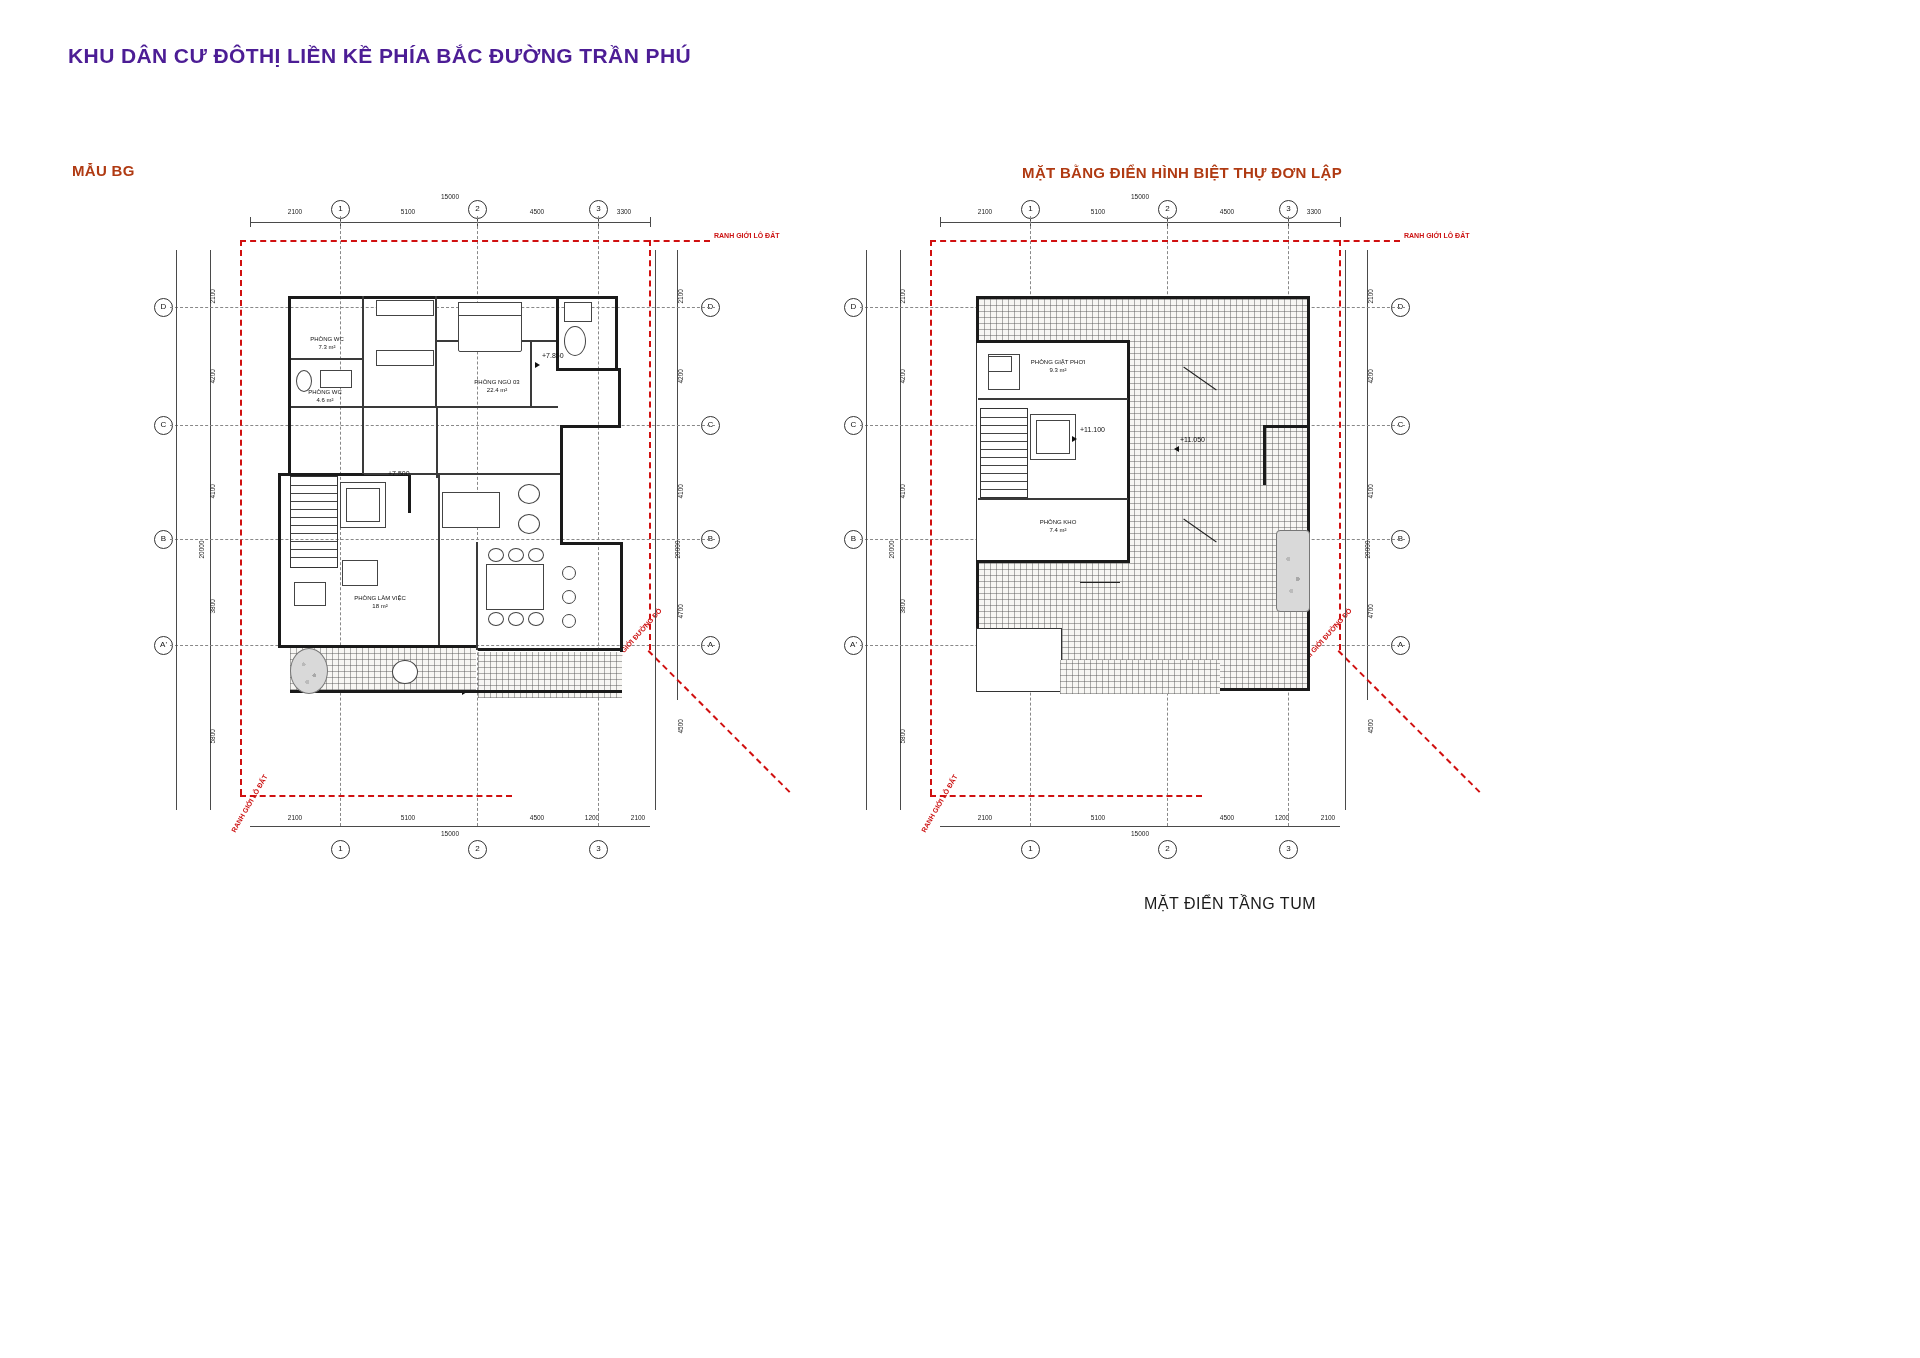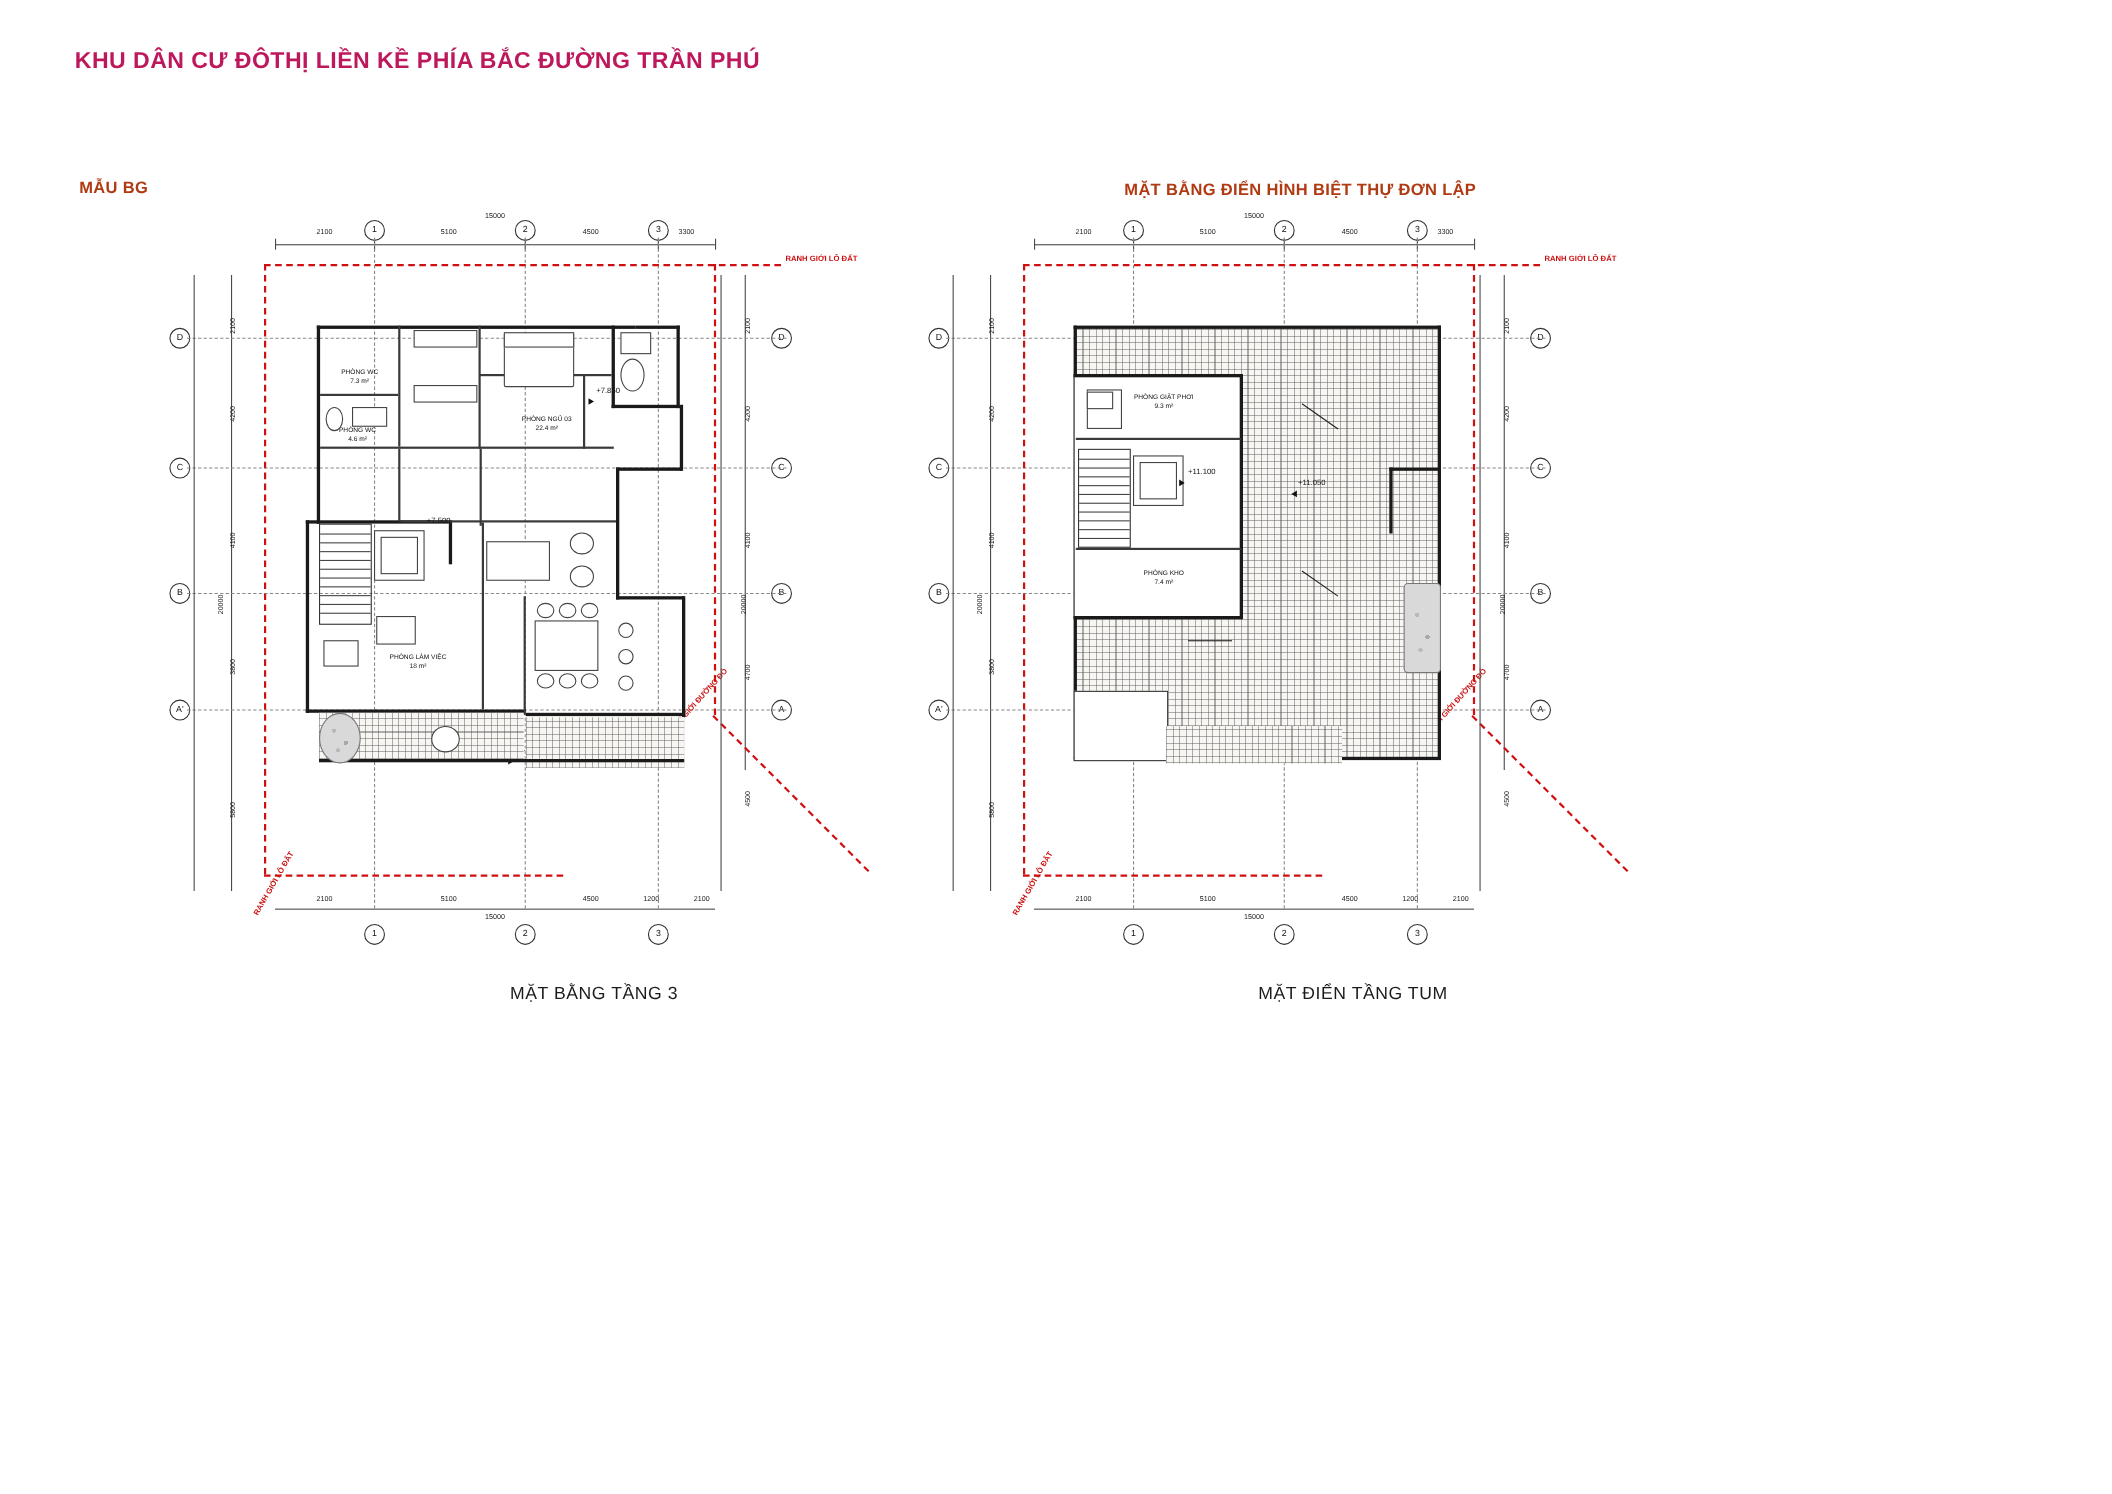--- a/index.html
+++ b/index.html
@@ -1,21 +1,21 @@
 <!DOCTYPE html>
 <html><head>
 <meta charset="utf-8">
 <style>
   html,body{margin:0;padding:0;background:#ffffff;}
   body{width:1920px;height:1358px;position:relative;font-family:"Liberation Sans",sans-serif;overflow:hidden;}
   .page{position:absolute;inset:0;}
 
   .title-main{
     position:absolute;left:68px;top:44px;
-    font-size:21px;font-weight:bold;color:#be185d;letter-spacing:.4px;
+    font-size:21px;font-weight:bold;color:#4c1d95;letter-spacing:.4px;
   }
   .label-sample{
     position:absolute;left:72px;top:162px;
     font-size:15px;font-weight:bold;color:#b03a12;letter-spacing:.3px;
   }
   .label-typeplan{
     position:absolute;right:578px;top:164px;
     font-size:15px;font-weight:bold;color:#b03a12;letter-spacing:.3px;white-space:nowrap;
   }
 
@@ -264,21 +264,20 @@
     <div class="furn-r" style="left:372px;top:336px;width:12px;height:12px;"></div>
     <div class="furn-r" style="left:372px;top:360px;width:12px;height:12px;"></div>
     <div class="furn-r" style="left:372px;top:384px;width:12px;height:12px;"></div>
 
     <div class="tile" style="left:100px;top:418px;width:186px;height:42px;"></div>
     <div class="tile" style="left:288px;top:422px;width:144px;height:46px;"></div>
     <div class="wall" style="left:100px;top:460px;width:332px;height:3px;"></div>
     <div class="plant" style="left:100px;top:418px;width:36px;height:44px;"></div>
     <div class="furn-r" style="left:202px;top:430px;width:24px;height:22px;"></div>
 
-    <div class="caption" style="top:665px;">MẶT BẰNG TẦNG 3</div>
   </div>
 
   <div class="plan" id="plan2" style="left:880px;top:230px;width:700px;height:720px;">
 
     <div class="circlelbl" style="left:141px;top:-30px;">1</div>
     <div class="circlelbl" style="left:278px;top:-30px;">2</div>
     <div class="circlelbl" style="left:399px;top:-30px;">3</div>
     <div class="circlelbl" style="left:141px;top:610px;">1</div>
     <div class="circlelbl" style="left:278px;top:610px;">2</div>
     <div class="circlelbl" style="left:399px;top:610px;">3</div>

